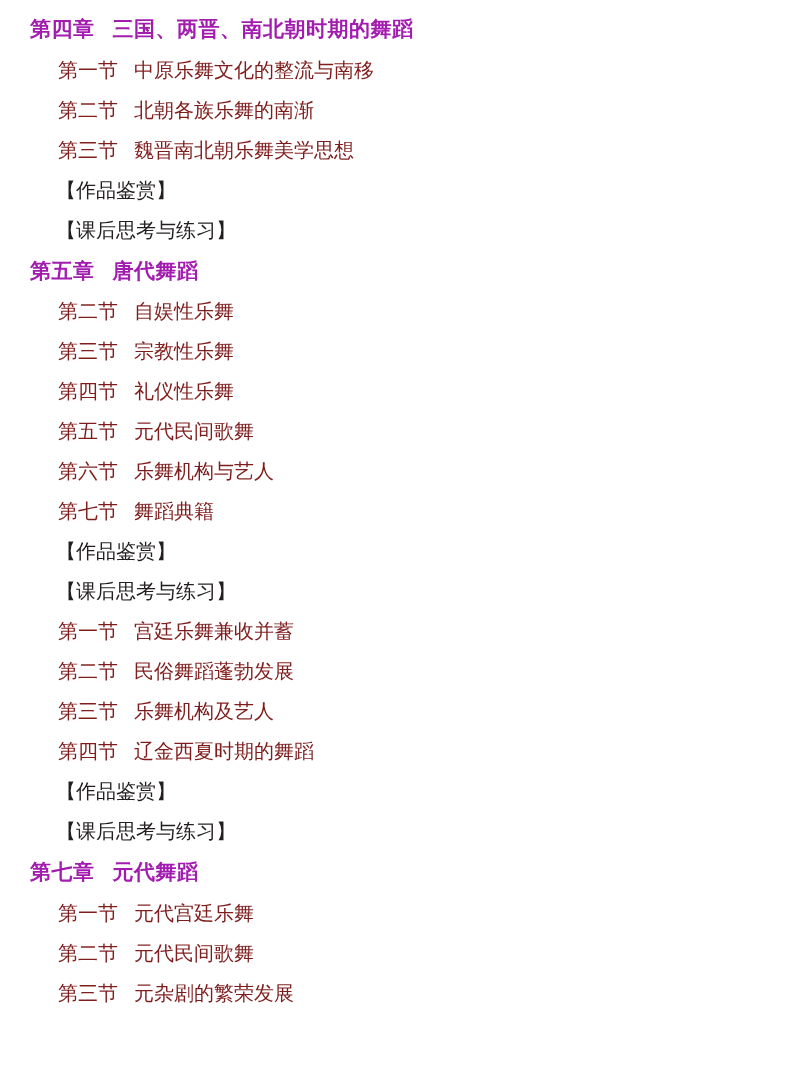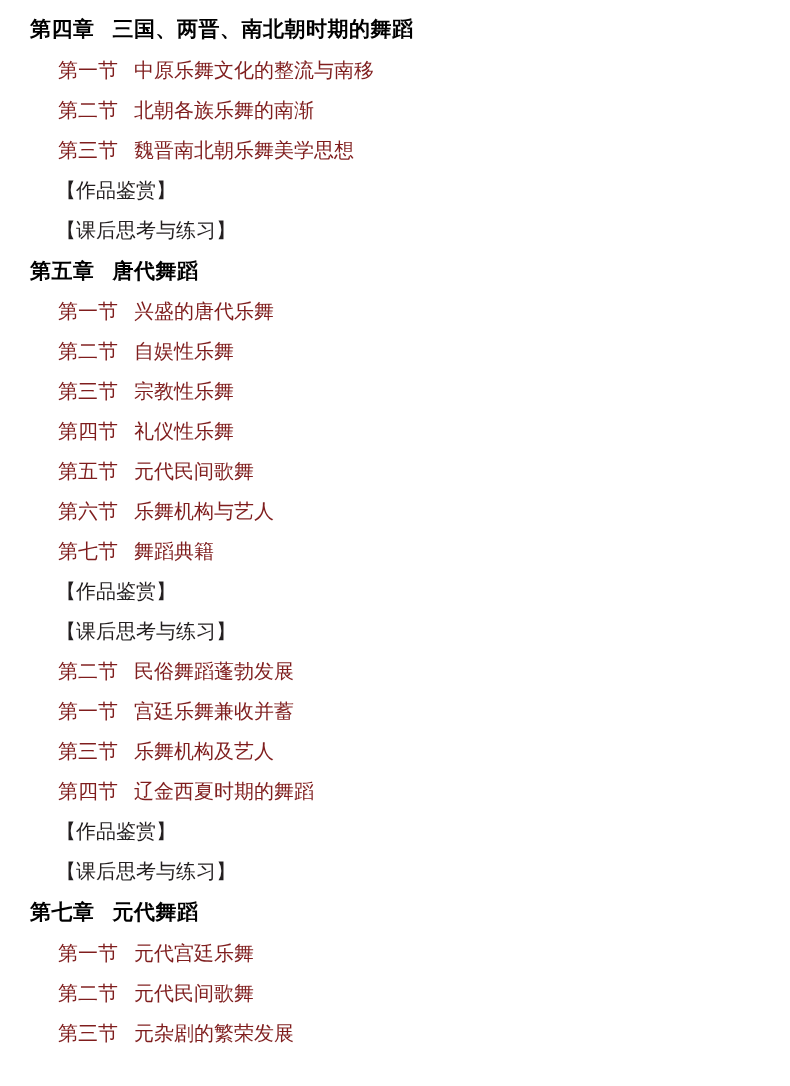--- a/index.html
+++ b/index.html
@@ -11,21 +11,21 @@
     width: 790px;
     height: 1086px;
     font-family: "Liberation Sans", "DejaVu Sans", sans-serif;
     color: #231f20;
     overflow: hidden;
   }
   .toc {
     padding: 8px 0 0 0;
   }
   .chapter {
-    color: #000000;
+    color: #a21caf;
     font-size: 21px;
     font-weight: 700;
     letter-spacing: 0.5px;
     margin: 0 0 0 30px;
     padding: 5px 0 5px 0;
     line-height: 1.5;
     white-space: nowrap;
   }
   .chapter .ch-gap {
     display: inline-block;
@@ -58,31 +58,30 @@
 <body>
 
 <div class="toc">
     <div class="chapter"><span>第四章</span><span class="ch-gap"></span><span>三国、两晋、南北朝时期的舞蹈</span></div>
     <div class="section"><span>第一节</span><span class="sec-gap"></span><span>中原乐舞文化的整流与南移</span></div>
     <div class="section"><span>第二节</span><span class="sec-gap"></span><span>北朝各族乐舞的南渐</span></div>
     <div class="section"><span>第三节</span><span class="sec-gap"></span><span>魏晋南北朝乐舞美学思想</span></div>
     <div class="bracketed"><span>【作品鉴赏】</span></div>
     <div class="bracketed"><span>【课后思考与练习】</span></div>
     <div class="chapter"><span>第五章</span><span class="ch-gap"></span><span>唐代舞蹈</span></div>
-    <div class="section"><span>第一节</span><span class="sec-gap"></span><span>兴盛的唐代乐舞</span></div>
     <div class="section"><span>第二节</span><span class="sec-gap"></span><span>自娱性乐舞</span></div>
     <div class="section"><span>第三节</span><span class="sec-gap"></span><span>宗教性乐舞</span></div>
     <div class="section"><span>第四节</span><span class="sec-gap"></span><span>礼仪性乐舞</span></div>
     <div class="section"><span>第五节</span><span class="sec-gap"></span><span>元代民间歌舞</span></div>
     <div class="section"><span>第六节</span><span class="sec-gap"></span><span>乐舞机构与艺人</span></div>
     <div class="section"><span>第七节</span><span class="sec-gap"></span><span>舞蹈典籍</span></div>
     <div class="bracketed"><span>【作品鉴赏】</span></div>
     <div class="bracketed"><span>【课后思考与练习】</span></div>
+    <div class="section"><span>第一节</span><span class="sec-gap"></span><span>宫廷乐舞兼收并蓄</span></div>
     <div class="section"><span>第二节</span><span class="sec-gap"></span><span>民俗舞蹈蓬勃发展</span></div>
-    <div class="section"><span>第一节</span><span class="sec-gap"></span><span>宫廷乐舞兼收并蓄</span></div>
     <div class="section"><span>第三节</span><span class="sec-gap"></span><span>乐舞机构及艺人</span></div>
     <div class="section"><span>第四节</span><span class="sec-gap"></span><span>辽金西夏时期的舞蹈</span></div>
     <div class="bracketed"><span>【作品鉴赏】</span></div>
     <div class="bracketed"><span>【课后思考与练习】</span></div>
     <div class="chapter"><span>第七章</span><span class="ch-gap"></span><span>元代舞蹈</span></div>
     <div class="section"><span>第一节</span><span class="sec-gap"></span><span>元代宫廷乐舞</span></div>
     <div class="section"><span>第二节</span><span class="sec-gap"></span><span>元代民间歌舞</span></div>
     <div class="section"><span>第三节</span><span class="sec-gap"></span><span>元杂剧的繁荣发展</span></div>
   </div>
 

